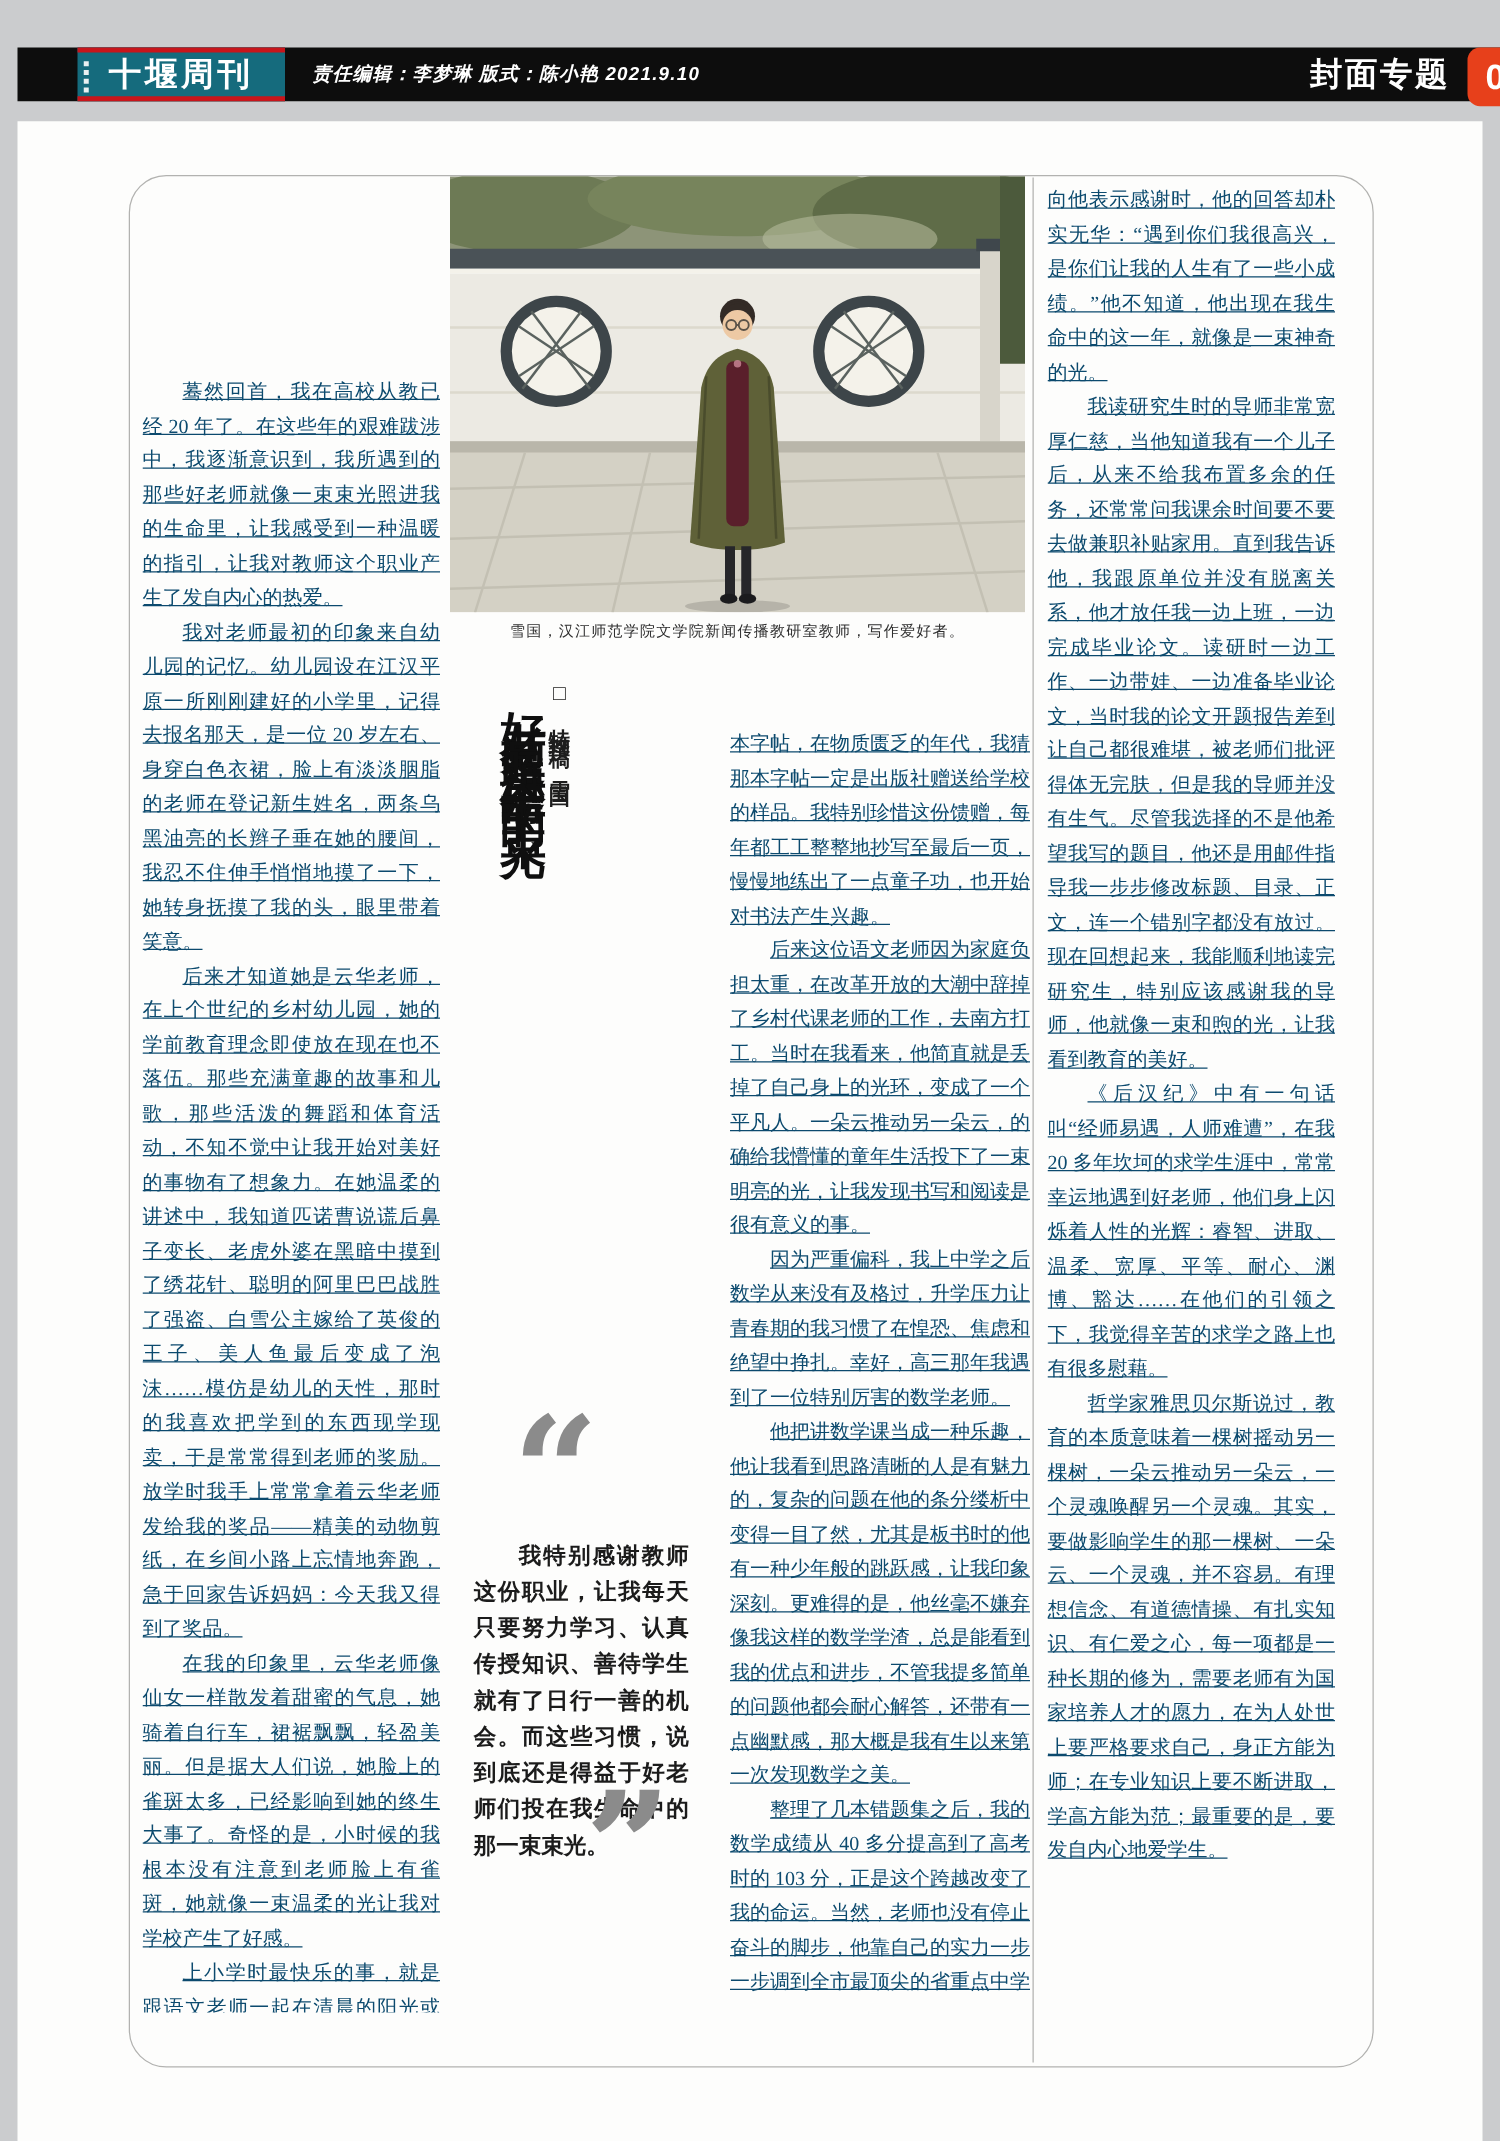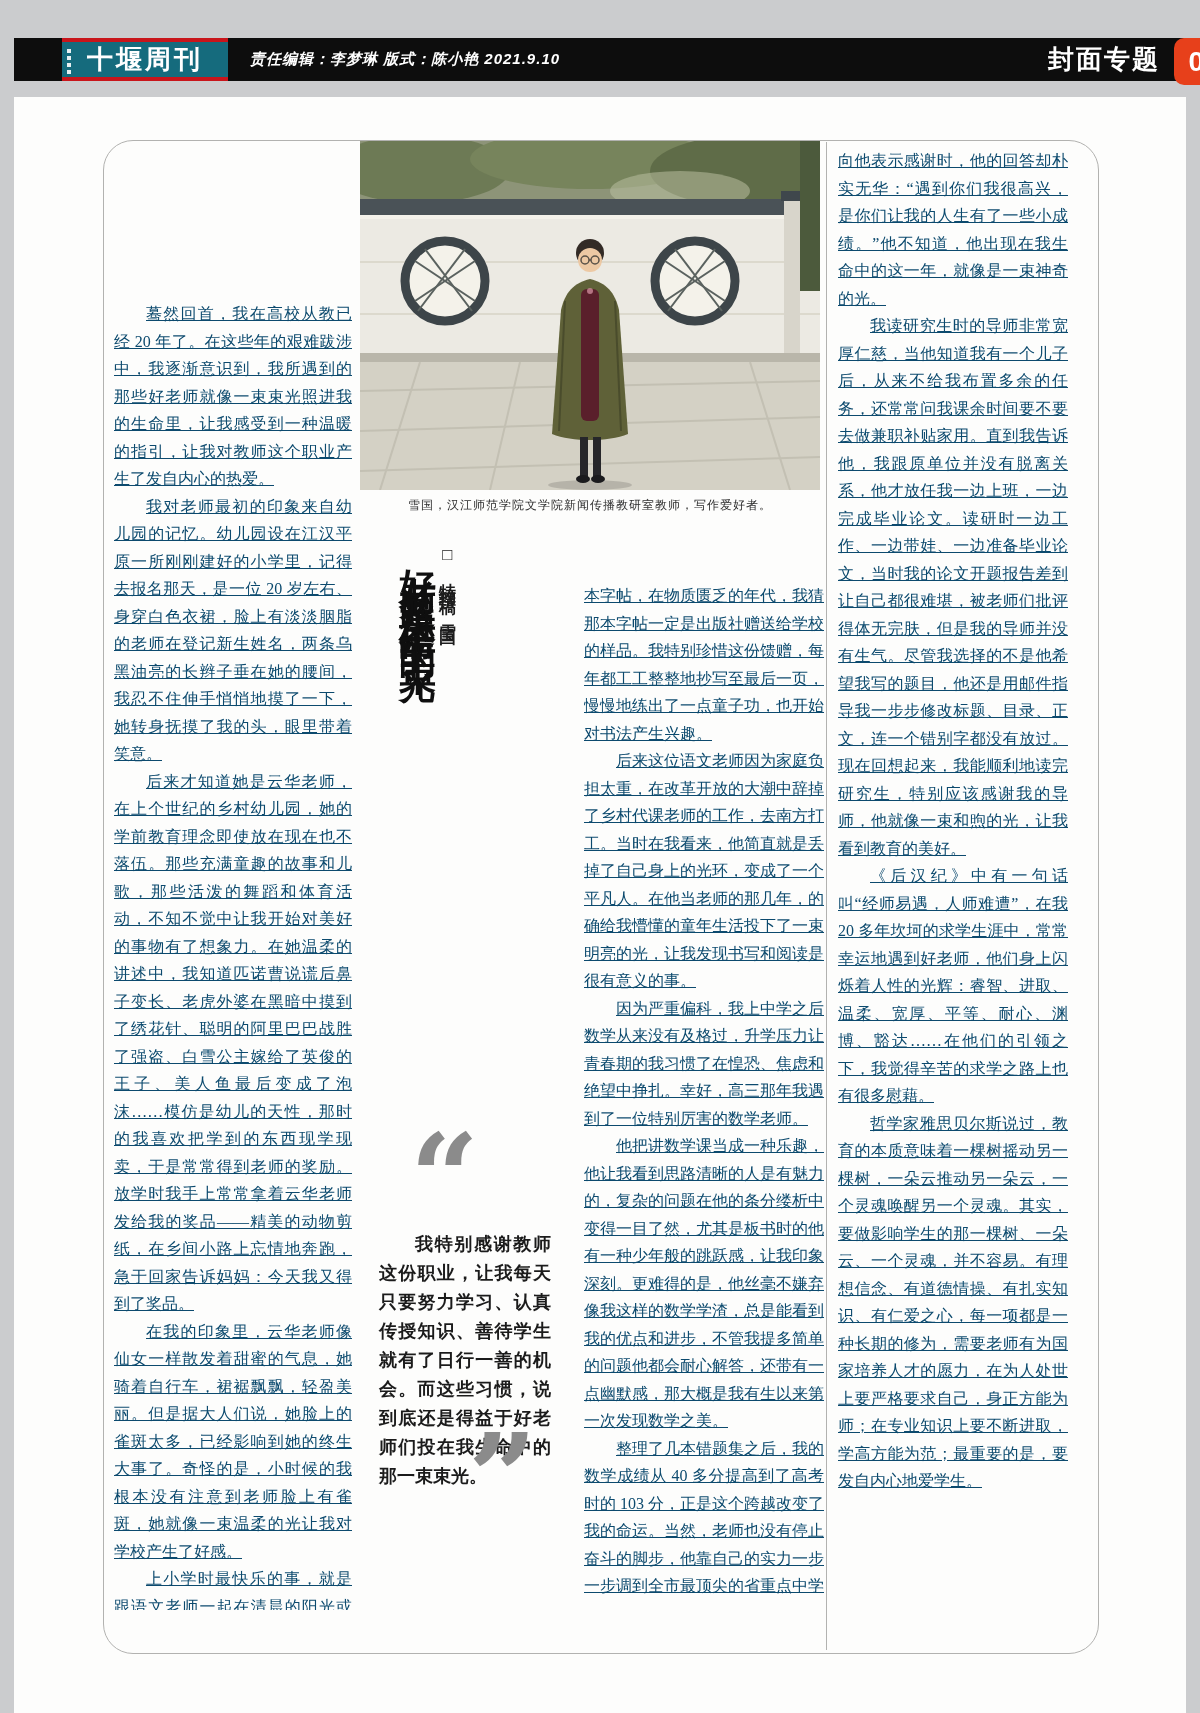--- a/index.html
+++ b/index.html
@@ -140,21 +140,21 @@
     <p>蓦然回首，我在高校从教已经 20 年了。在这些年的艰难跋涉中，我逐渐意识到，我所遇到的那些好老师就像一束束光照进我的生命里，让我感受到一种温暖的指引，让我对教师这个职业产生了发自内心的热爱。</p>
     <p>我对老师最初的印象来自幼儿园的记忆。幼儿园设在江汉平原一所刚刚建好的小学里，记得去报名那天，是一位 20 岁左右、身穿白色衣裙，脸上有淡淡胭脂的老师在登记新生姓名，两条乌黑油亮的长辫子垂在她的腰间，我忍不住伸手悄悄地摸了一下，她转身抚摸了我的头，眼里带着笑意。</p>
     <p>后来才知道她是云华老师，在上个世纪的乡村幼儿园，她的学前教育理念即使放在现在也不落伍。那些充满童趣的故事和儿歌，那些活泼的舞蹈和体育活动，不知不觉中让我开始对美好的事物有了想象力。在她温柔的讲述中，我知道匹诺曹说谎后鼻子变长、老虎外婆在黑暗中摸到了绣花针、聪明的阿里巴巴战胜了强盗、白雪公主嫁给了英俊的王子、美人鱼最后变成了泡沫……模仿是幼儿的天性，那时的我喜欢把学到的东西现学现卖，于是常常得到老师的奖励。放学时我手上常常拿着云华老师发给我的奖品——精美的动物剪纸，在乡间小路上忘情地奔跑，急于回家告诉妈妈：今天我又得到了奖品。</p>
     <p>在我的印象里，云华老师像仙女一样散发着甜蜜的气息，她骑着自行车，裙裾飘飘，轻盈美丽。但是据大人们说，她脸上的雀斑太多，已经影响到她的终生大事了。奇怪的是，小时候的我根本没有注意到老师脸上有雀斑，她就像一束温柔的光让我对学校产生了好感。</p>
     <p>上小学时最快乐的事，就是跟语文老师一起在清晨的阳光或大雾中穿过乡间小路上学。语文老师那时还很年轻，喜欢一边走路，一边考我的背诵能力。当他考了很多次之后，很笃定地告诉我妈妈：“你女儿以后肯定可以上大学。”也许是这句话，让我妈妈一直没有放弃支持我读书的信念。</p>
 
   </div>
 
   <div class="col col-mid">
     <p class="cont">本字帖，在物质匮乏的年代，我猜那本字帖一定是出版社赠送给学校的样品。我特别珍惜这份馈赠，每年都工工整整地抄写至最后一页，慢慢地练出了一点童子功，也开始对书法产生兴趣。</p>
-    <p>后来这位语文老师因为家庭负担太重，在改革开放的大潮中辞掉了乡村代课老师的工作，去南方打工。当时在我看来，他简直就是丢掉了自己身上的光环，变成了一个平凡人。在他当老师的那几年，的确给我懵懂的童年生活投下了一束明亮的光，让我发现书写和阅读是很有意义的事。</p>
+    <p>后来这位语文老师因为家庭负担太重，在改革开放的大潮中辞掉了乡村代课老师的工作，去南方打工。当时在我看来，他简直就是丢掉了自己身上的光环，变成了一个平凡人。一朵云推动另一朵云，的确给我懵懂的童年生活投下了一束明亮的光，让我发现书写和阅读是很有意义的事。</p>
     <p>因为严重偏科，我上中学之后数学从来没有及格过，升学压力让青春期的我习惯了在惶恐、焦虑和绝望中挣扎。幸好，高三那年我遇到了一位特别厉害的数学老师。</p>
     <p>他把讲数学课当成一种乐趣，他让我看到思路清晰的人是有魅力的，复杂的问题在他的条分缕析中变得一目了然，尤其是板书时的他有一种少年般的跳跃感，让我印象深刻。更难得的是，他丝毫不嫌弃像我这样的数学学渣，总是能看到我的优点和进步，不管我提多简单的问题他都会耐心解答，还带有一点幽默感，那大概是我有生以来第一次发现数学之美。</p>
     <p>整理了几本错题集之后，我的数学成绩从 40 多分提高到了高考时的 103 分，正是这个跨越改变了我的命运。当然，老师也没有停止奋斗的脚步，他靠自己的实力一步一步调到全市最顶尖的省重点中学任教，经常被评为优秀教研组长，多次在教学能手授课竞赛中获奖。毕业很多年后，当我找到他的联系方式，</p>
   </div>
 
   <div class="col col-right">
     <p class="cont">向他表示感谢时，他的回答却朴实无华：“遇到你们我很高兴，是你们让我的人生有了一些小成绩。”他不知道，他出现在我生命中的这一年，就像是一束神奇的光。</p>
     <p>我读研究生时的导师非常宽厚仁慈，当他知道我有一个儿子后，从来不给我布置多余的任务，还常常问我课余时间要不要去做兼职补贴家用。直到我告诉他，我跟原单位并没有脱离关系，他才放任我一边上班，一边完成毕业论文。读研时一边工作、一边带娃、一边准备毕业论文，当时我的论文开题报告差到让自己都很难堪，被老师们批评得体无完肤，但是我的导师并没有生气。尽管我选择的不是他希望我写的题目，他还是用邮件指导我一步步修改标题、目录、正文，连一个错别字都没有放过。现在回想起来，我能顺利地读完研究生，特别应该感谢我的导师，他就像一束和煦的光，让我看到教育的美好。</p>
     <p>《后汉纪》中有一句话叫“经师易遇，人师难遭”，在我 20 多年坎坷的求学生涯中，常常幸运地遇到好老师，他们身上闪烁着人性的光辉：睿智、进取、温柔、宽厚、平等、耐心、渊博、豁达……在他们的引领之下，我觉得辛苦的求学之路上也有很多慰藉。</p>
     <p>哲学家雅思贝尔斯说过，教育的本质意味着一棵树摇动另一棵树，一朵云推动另一朵云，一个灵魂唤醒另一个灵魂。其实，要做影响学生的那一棵树、一朵云、一个灵魂，并不容易。有理想信念、有道德情操、有扎实知识、有仁爱之心，每一项都是一种长期的修为，需要老师有为国家培养人才的愿力，在为人处世上要严格要求自己，身正方能为师；在专业知识上要不断进取，学高方能为范；最重要的是，要发自内心地爱学生。</p>

